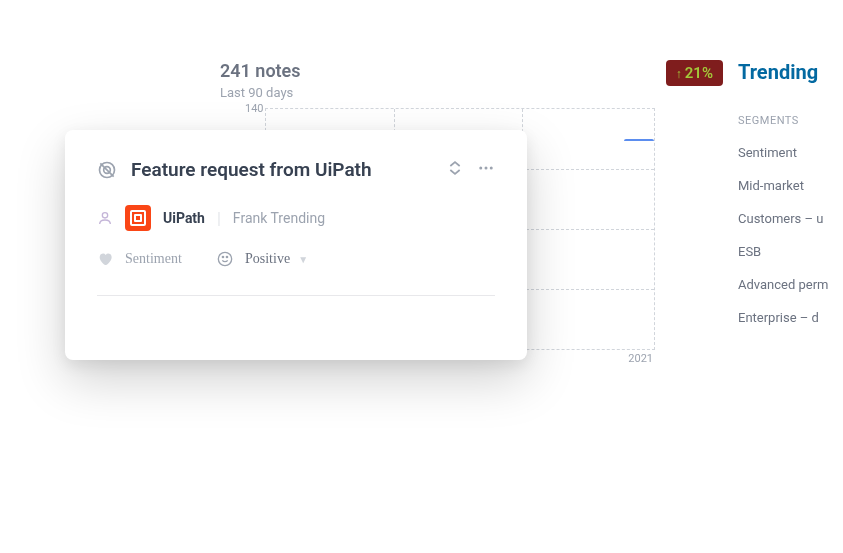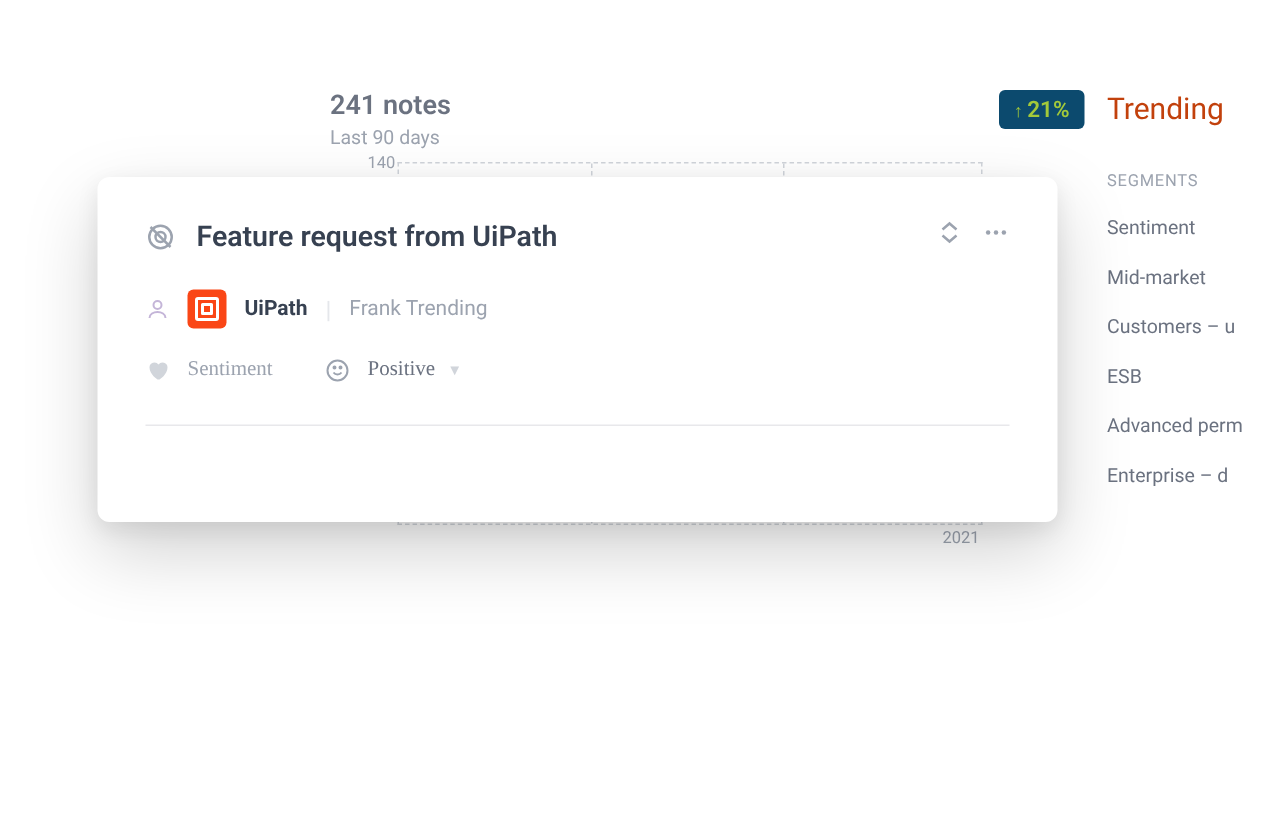--- a/index.html
+++ b/index.html
@@ -11,21 +11,21 @@
       position: relative;
       overflow: hidden;
     }
     .stat-header { position: absolute; left: 220px; top: 60px; }
     .stat-title { font-size: 18px; font-weight: 600; color: #6b7280; }
     .stat-subtitle { font-size: 13px; color: #9ca3af; margin-top: 4px; }
     .trend-badge {
       position: absolute;
       right: 120px;
       top: 60px;
-      background: #0c4a6e;
+      background: #7f1d1d;
       color: #a3c93a;
       font-size: 15px;
       font-weight: 600;
       padding: 4px 10px;
       border-radius: 4px;
     }
     .trend-badge::before { content: "↑ "; font-size: 12px; }
     .y-axis-label {
       position: absolute;
       left: 245px;
@@ -69,42 +69,42 @@
     }
     .sidebar {
       position: absolute;
       right: 0;
       top: 60px;
       width: 105px;
       padding-right: 5px;
     }
     .sidebar-heading {
       font-size: 20px;
-      font-weight: 400;
-      color: #c2410c;
+      font-weight: 700;
+      color: #0369a1;
       margin-bottom: 30px;
     }
     .sidebar-sublabel {
       font-size: 11px;
       letter-spacing: 0.5px;
       color: #9ca3af;
       margin-bottom: 18px;
     }
     .sidebar-item {
       font-size: 13px;
       color: #6b7280;
       margin-bottom: 18px;
       white-space: nowrap;
       overflow: hidden;
     }
     .card {
       position: absolute;
       left: 65px;
-      top: 118px;
-      width: 640px;
+      top: 130px;
+      width: 462px;
       background: #fff;
       border-radius: 8px;
       box-shadow: 0 20px 50px rgba(0,0,0,0.18), 0 5px 15px rgba(0,0,0,0.08);
       padding: 28px 32px 38px 32px;
     }
     .card-header {
       display: flex;
       align-items: center;
       gap: 14px;
       margin-bottom: 24px;

